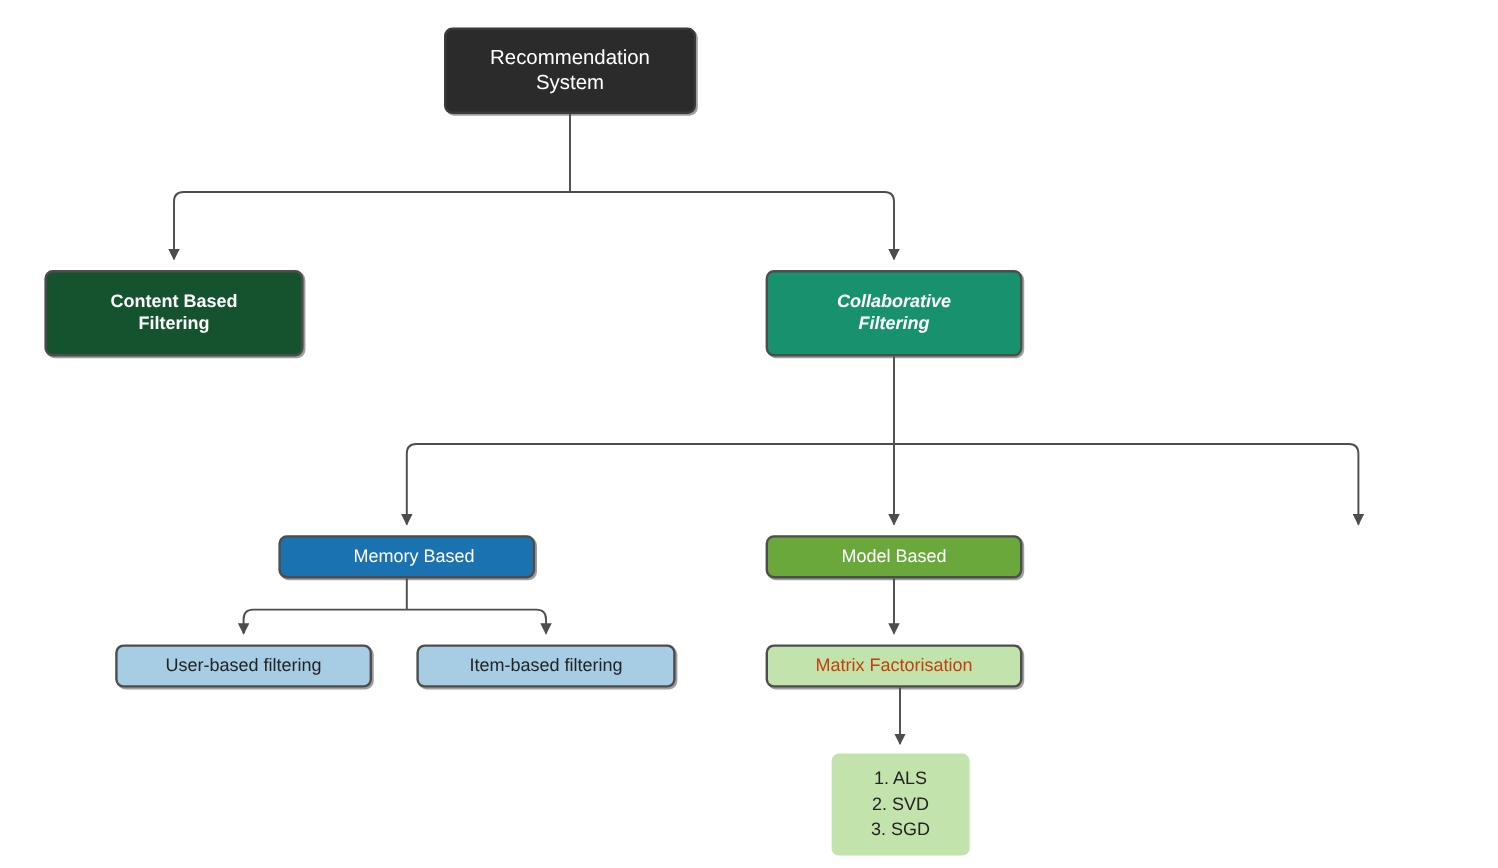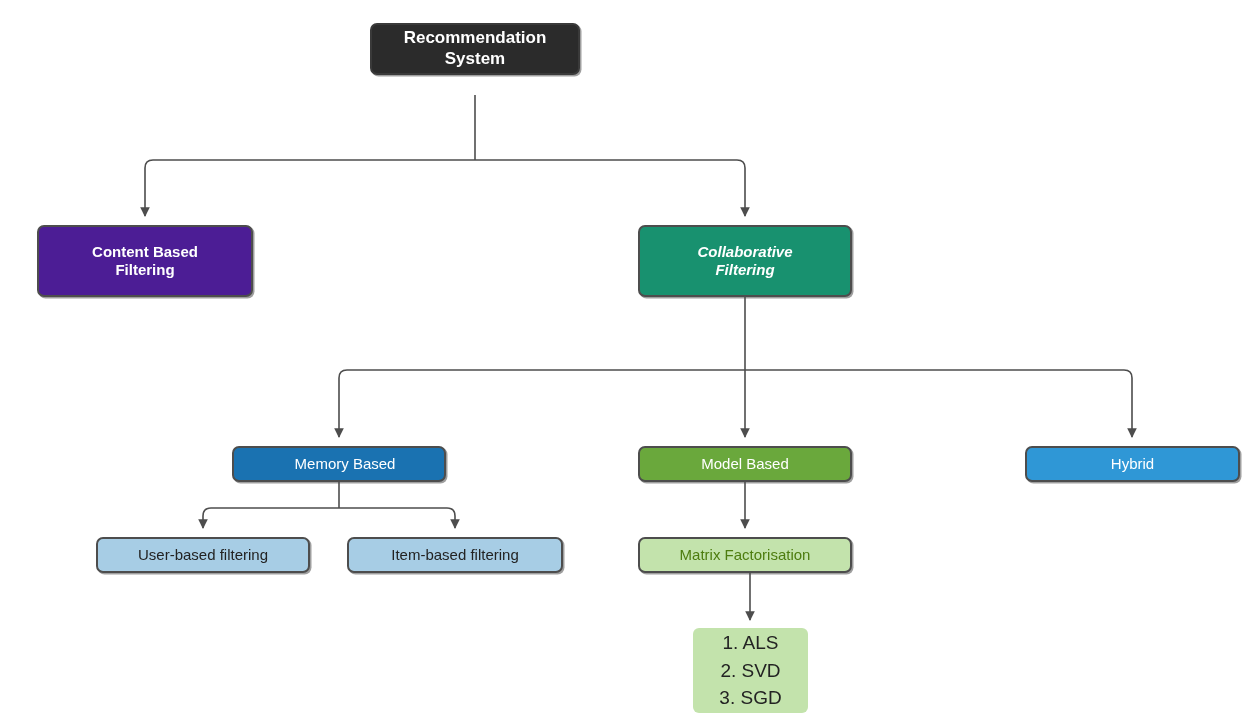--- a/index.html
+++ b/index.html
@@ -43,31 +43,31 @@
   }
   .node .label {
     display: block;
     width: 100%;
     padding: 0 8px;
     box-sizing: border-box;
     white-space: pre-line;
   }
   
   #n-root {
-    left: 370px; top: 23px; width: 210px; height: 52px;
+    left: 370px; top: 23px; width: 210px; height: 72px;
     background: #2b2b2b;
     color: #ffffff;
     font-size: 17px;
-    font-weight: bold;
+    font-weight: normal;
     border-color: #3a3a3a;
   }
   
   #n-content {
     left: 37px; top: 225px; width: 216px; height: 72px;
-    background: #4c1d95;
+    background: #14532d;
     color: #ffffff;
     font-size: 15px;
     font-weight: bold;
   }
   #n-collab {
     left: 638px; top: 225px; width: 214px; height: 72px;
     background: #18916f;
     color: #ffffff;
     font-size: 15px;
     font-weight: bold;
@@ -106,29 +106,29 @@
   }
   #n-itembased {
     left: 347px; top: 537px; width: 216px; height: 36px;
     background: #a7cde5;
     color: #232323;
     font-size: 15px;
   }
   #n-matrix {
     left: 638px; top: 537px; width: 214px; height: 36px;
     background: #c3e3ac;
-    color: #4d7c0f;
+    color: #c2410c;
     font-size: 15px;
   }
   
   #n-algos {
     left: 693px; top: 628px; width: 115px; height: 85px;
     background: #c3e3ac;
     color: #232323;
-    font-size: 19px;
+    font-size: 15px;
     border: none;
     box-shadow: none;
     border-radius: 6px;
   }
   #n-algos .label { line-height: 1.45; }
 </style>
 </head>
 <body>
 
 <div id="canvas">
@@ -178,23 +178,20 @@
   </div>
 
   <div class="node" id="n-memory">
     <span class="label">Memory Based</span>
   </div>
 
   <div class="node" id="n-model">
     <span class="label">Model Based</span>
   </div>
 
-  <div class="node" id="n-hybrid">
-    <span class="label">Hybrid</span>
-  </div>
 
   <div class="node" id="n-itembased">
     <span class="label">Item-based filtering</span>
   </div>
 
   <div class="node" id="n-userbased">
     <span class="label">User-based filtering</span>
   </div>
 
   <div class="node" id="n-matrix">

